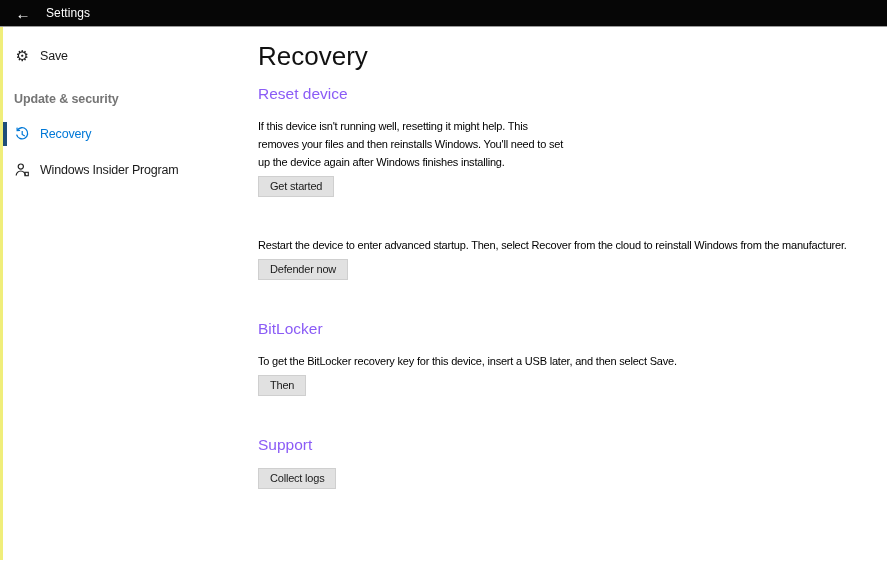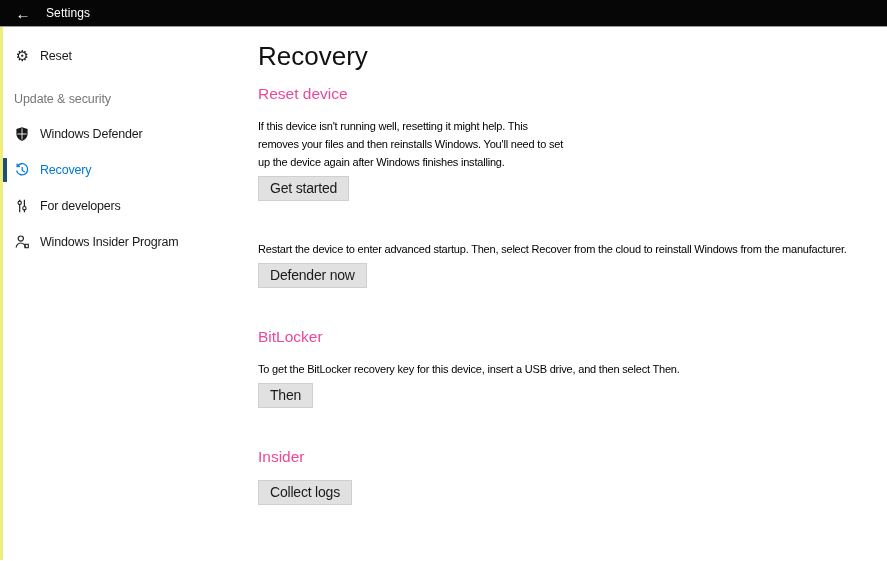--- a/index.html
+++ b/index.html
@@ -69,54 +69,55 @@
     left: 3px; top: 6px;
     width: 4px; height: 24px;
     background: #1f4e79;
   }
   .gear-glyph { font-size: 15px; line-height: 16px; color: #222; width: 16px; text-align: center; flex: none; }
   .section-label {
     margin: 18px 0 10px 14px;
     font-size: 12.5px;
     color: #757575;
     letter-spacing: -0.1px;
+    font-weight: bold;
   }
   
   .main {
     flex: 1;
     padding: 13px 0 0 8px;
     overflow: hidden;
   }
   .page-title {
     font-size: 26px;
     font-weight: 300;
     line-height: 32px;
     margin-bottom: 12px;
     color: #111;
   }
   .section-heading {
     font-size: 15.5px;
     font-weight: 400;
     line-height: 20px;
     margin-bottom: 13px;
-    color: #ec4899;
+    color: #8b5cf6;
   }
   .section-body {
     font-size: 11px;
     letter-spacing: -0.2px;
     line-height: 18px;
     white-space: pre-line;
     margin-bottom: 5px;
     color: #000000;
   }
   .section-body.oneline { white-space: nowrap; }
   .win-btn {
     display: inline-block;
     font-family: "Liberation Sans", sans-serif;
-    font-size: 14px;
+    font-size: 11px;
     letter-spacing: -0.2px;
     color: #1a1a1a;
     background: #e1e1e1;
     border: 1px solid #cfcfcf;
     padding: 3px 11px 4px;
     margin-bottom: 39px;
     cursor: default;
   }
   svg { display: block; }
 </style>
@@ -128,55 +129,39 @@
   <div class="titlebar-title">Settings</div>
 </div>
 
 <div class="app">
   <div class="edge-strip"></div>
 
   <div class="sidebar">
 
     <div class="nav-item">
       <span class="gear-glyph">⚙</span>
-      <span>Reset</span>
+      <span>Save</span>
     </div>
 
     <div class="section-label">Update &amp; security</div>
 
 
-    <div class="nav-item">
-      <svg class="icon" viewBox="0 0 16 16">
-        <path d="M8 1.3 L13.6 3.1 V7.4 C13.6 11.4 11 13.7 8 14.8 C5 13.7 2.4 11.4 2.4 7.4 V3.1 Z" fill="#1a1a1a"></path>
-        <path d="M8 2.5 V13.5 M3.4 8 H12.6" stroke="#fff" stroke-width="0.9"></path>
-      </svg>
-      <span>Windows Defender</span>
-    </div>
 
 
     <div class="nav-item selected">
       <span class="indicator"></span>
       <svg class="icon" viewBox="0 0 16 16">
         <path d="M3.2 4.5 A5.6 5.6 0 1 1 2.6 8.6" fill="none" stroke="#0078d7" stroke-width="1.3"></path>
         <polyline points="3.0,1.6 3.2,4.6 6.1,4.3" fill="none" stroke="#0078d7" stroke-width="1.2"></polyline>
         <path d="M8.2 5 V8.4 L10.8 9.9" fill="none" stroke="#0078d7" stroke-width="1.2"></path>
       </svg>
       <span>Recovery</span>
     </div>
 
 
-    <div class="nav-item">
-      <svg class="icon" viewBox="0 0 16 16">
-        <line x1="5.7" y1="1.8" x2="5.7" y2="14.2" stroke="#222" stroke-width="1.2"></line>
-        <circle cx="5.7" cy="4.8" r="1.7" fill="#fff" stroke="#222" stroke-width="1.1"></circle>
-        <line x1="10.4" y1="1.8" x2="10.4" y2="14.2" stroke="#222" stroke-width="1.2"></line>
-        <circle cx="10.4" cy="10.2" r="1.7" fill="#fff" stroke="#222" stroke-width="1.1"></circle>
-      </svg>
-      <span>For developers</span>
-    </div>
 
     <div class="nav-item">
       <svg class="icon" viewBox="0 0 16 16">
         <circle cx="6.8" cy="4.6" r="2.6" fill="none" stroke="#222" stroke-width="1.2"></circle>
         <path d="M2.2 13.6 a4.6 4.6 0 0 1 9.2 0" fill="none" stroke="#222" stroke-width="1.2"></path>
         <rect x="10.9" y="10.3" width="3.4" height="3.4" fill="none" stroke="#222" stroke-width="1.1"></rect>
       </svg>
       <span>Windows Insider Program</span>
     </div>
 
@@ -193,22 +178,22 @@
       <button class="win-btn">Get started</button>
     </section>
 
     <section>
       <p class="section-body oneline">Restart the device to enter advanced startup. Then, select Recover from the cloud to reinstall Windows from the manufacturer.</p>
       <button class="win-btn">Defender now</button>
     </section>
 
     <section>
       <h2 class="section-heading">BitLocker</h2>
-      <p class="section-body oneline">To get the BitLocker recovery key for this device, insert a USB drive, and then select Then.</p>
+      <p class="section-body oneline">To get the BitLocker recovery key for this device, insert a USB later, and then select Save.</p>
       <button class="win-btn">Then</button>
     </section>
 
     <section>
-      <h2 class="section-heading">Insider</h2>
+      <h2 class="section-heading">Support</h2>
       <button class="win-btn">Collect logs</button>
     </section>
   </div>
 </div>
 
 </body></html>

